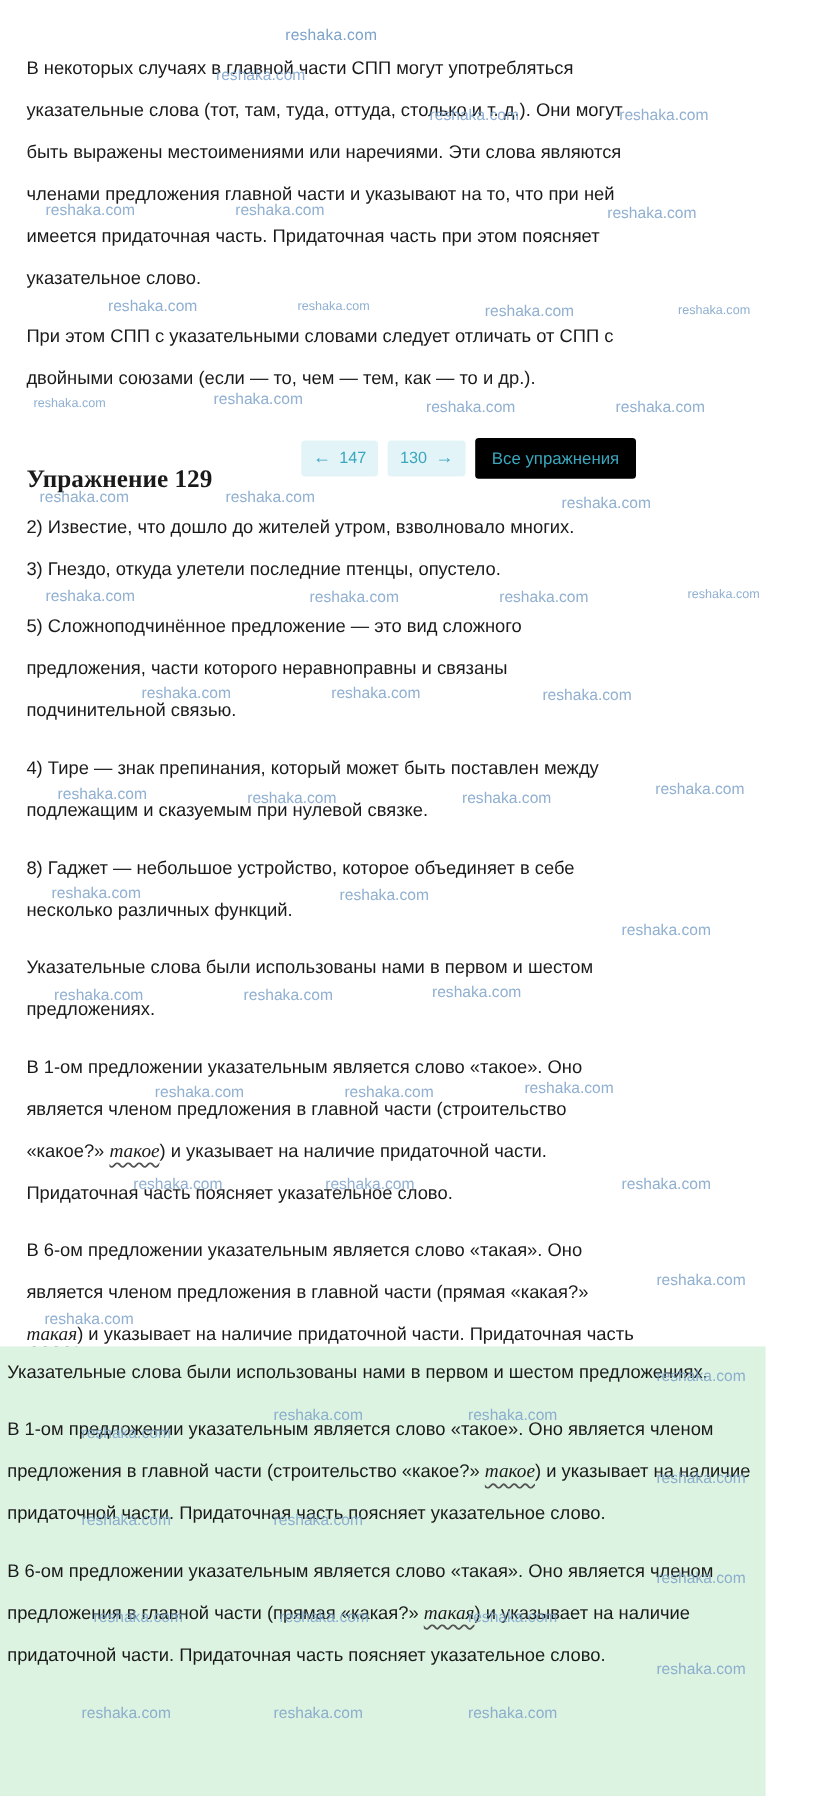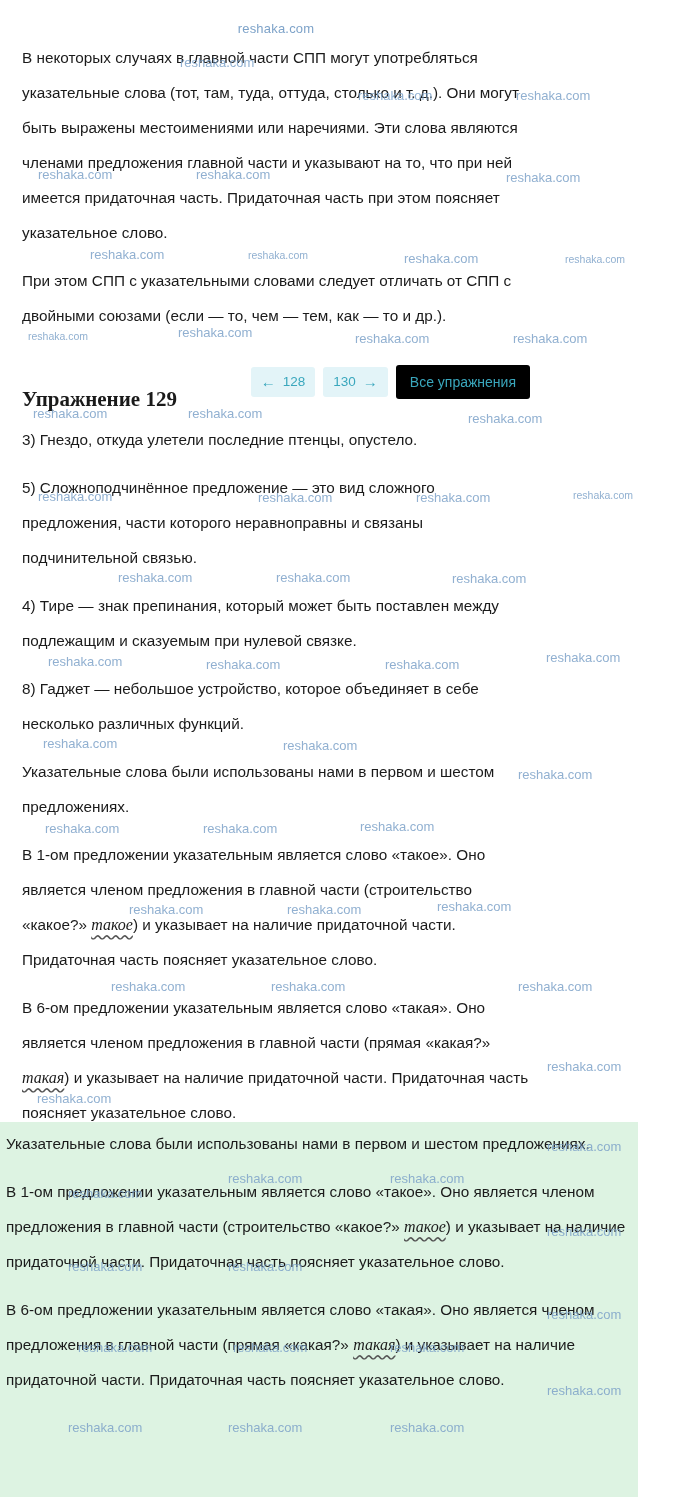--- a/index.html
+++ b/index.html
@@ -151,31 +151,32 @@
   <div class="intro">
     <p class="spaced">В некоторых случаях в главной части СПП могут употребляться указательные слова (тот, там, туда, оттуда, столько и т. д.). Они могут быть выражены местоимениями или наречиями. Эти слова являются членами предложения главной части и указывают на то, что при ней имеется придаточная часть. Придаточная часть при этом поясняет указательное слово.</p>
     <p>При этом СПП с указательными словами следует отличать от СПП с двойными союзами (если — то, чем — тем, как — то и др.).</p>
   </div>
 
   <div class="ex-header">
     <div class="ex-title">Упражнение 129</div>
     <div class="nav-group">
       <button class="nav-btn">
         <span class="arrow">←</span>
-        <span>128</span>
+        <span>147</span>
       </button>
       <button class="nav-btn">
         <span>130</span>
         <span class="arrow">→</span>
       </button>
       <button class="nav-all">Все упражнения</button>
     </div>
   </div>
 
   <div class="answers">
+    <p>2) Известие, что дошло до жителей утром, взволновало многих.</p>
     <p class="gap">3) Гнездо, откуда улетели последние птенцы, опустело.</p>
     <p class="gap">5) Сложноподчинённое предложение — это вид сложного предложения, части которого неравноправны и связаны подчинительной связью.</p>
     <p class="gap">4) Тире — знак препинания, который может быть поставлен между подлежащим и сказуемым при нулевой связке.</p>
     <p class="gap">8) Гаджет — небольшое устройство, которое объединяет в себе несколько различных функций.</p>
     <p class="gap">Указательные слова были использованы нами в первом и шестом предложениях.</p>
     <p class="gap">
       <span>В 1-ом предложении указательным является слово «такое». Оно является членом предложения в главной части (строительство «какое?» </span><span class="cursive wavy">такое</span><span>) и указывает на наличие придаточной части. Придаточная часть поясняет указательное слово.</span>
     </p>
     <p>
       <span>В 6-ом предложении указательным является слово «такая». Оно является членом предложения в главной части (прямая «какая?» </span><span class="cursive wavy">такая</span><span>) и указывает на наличие придаточной части. Придаточная часть поясняет указательное слово.</span>

